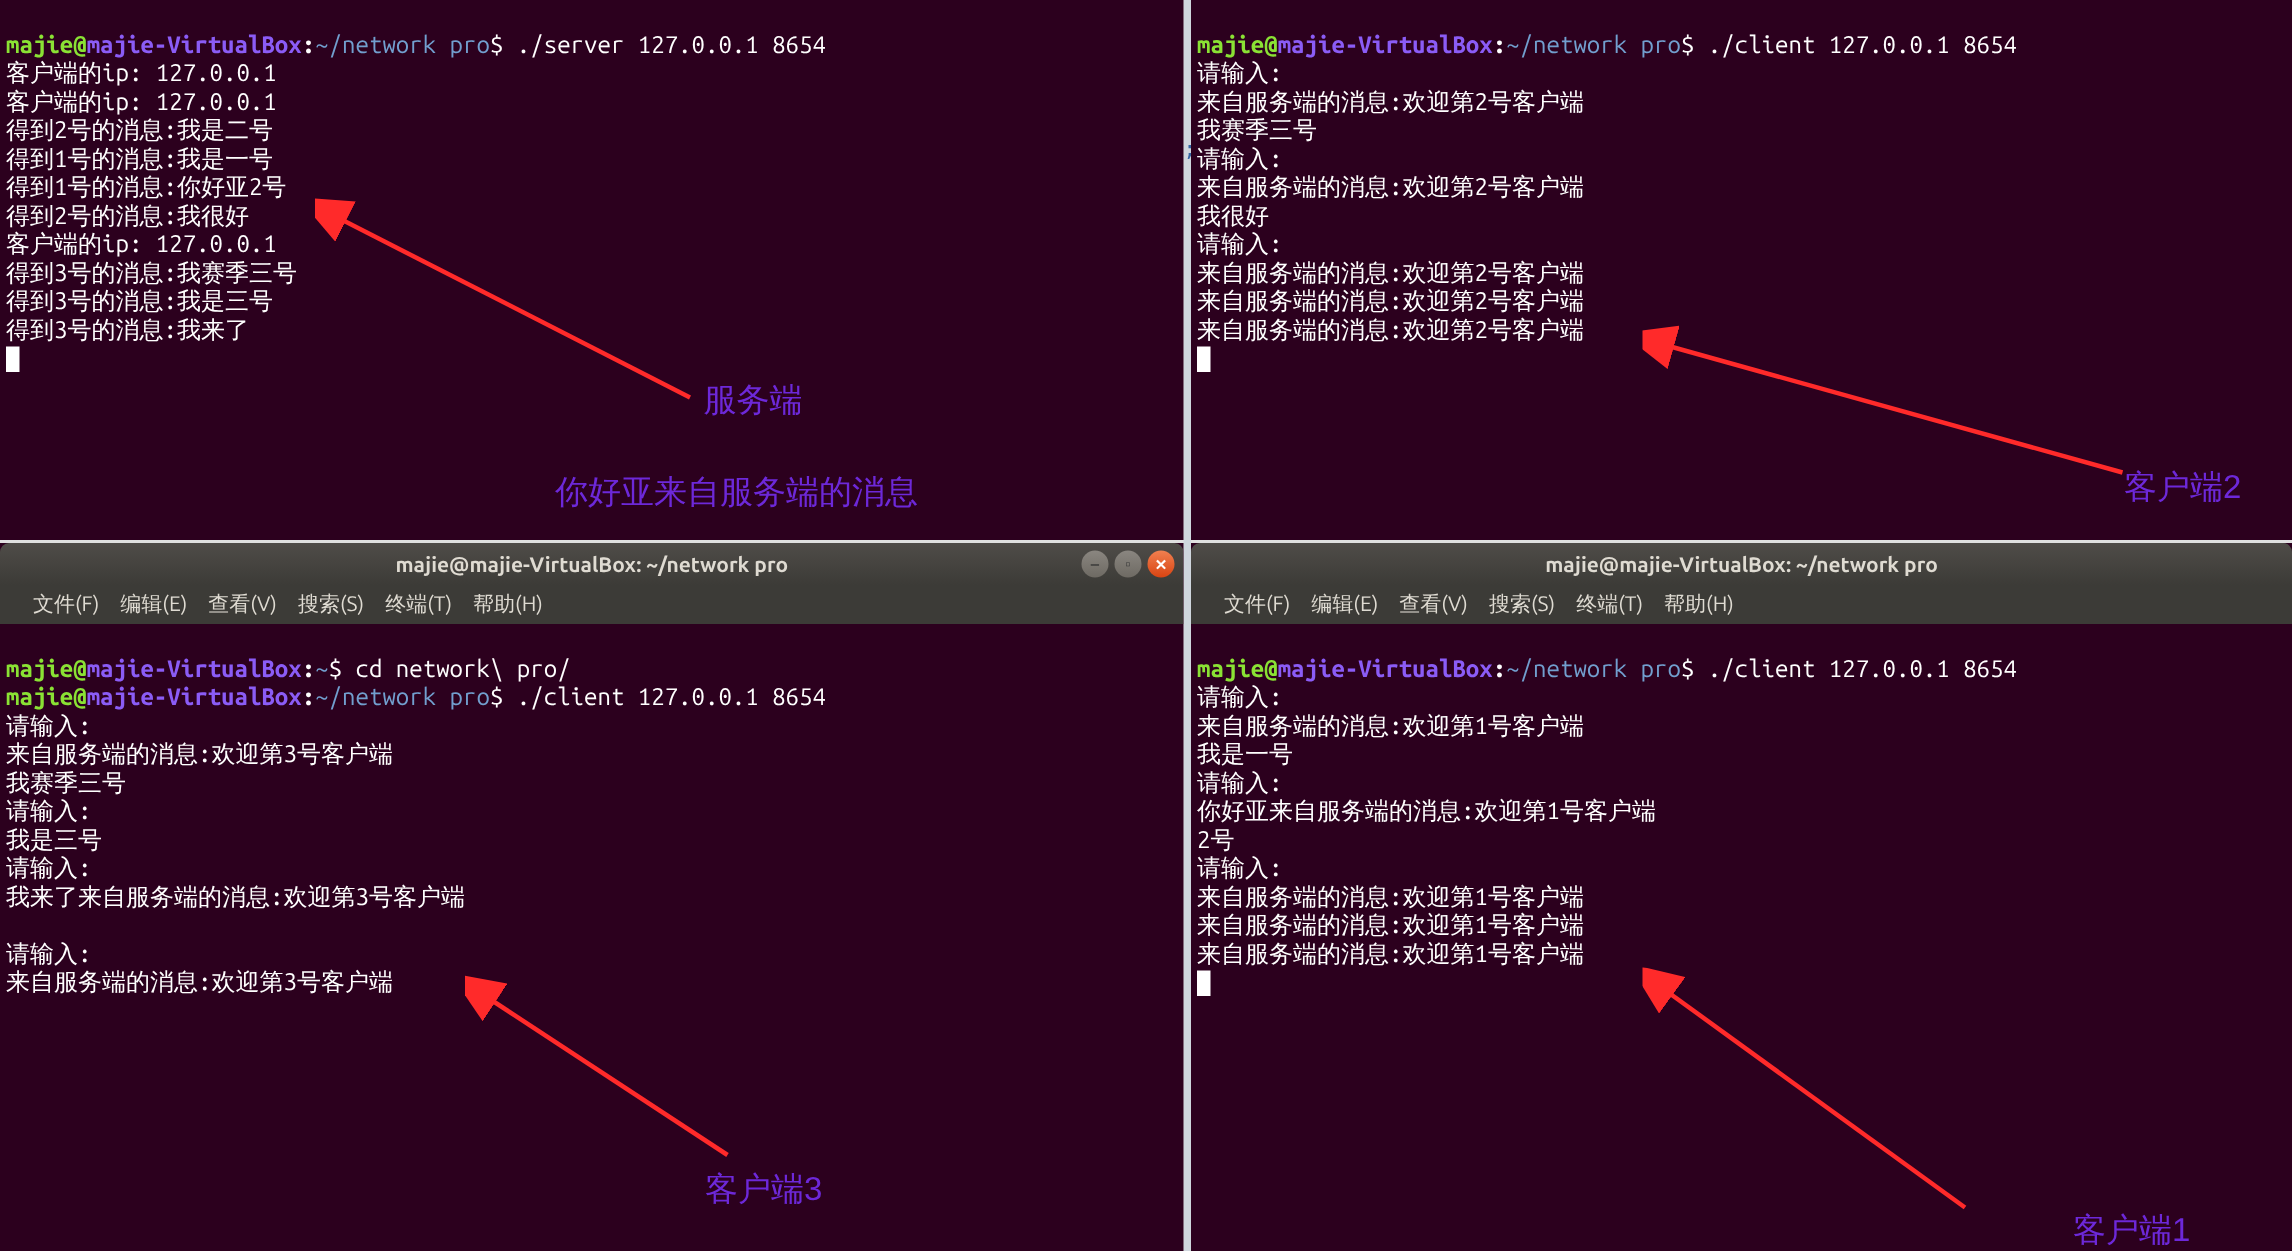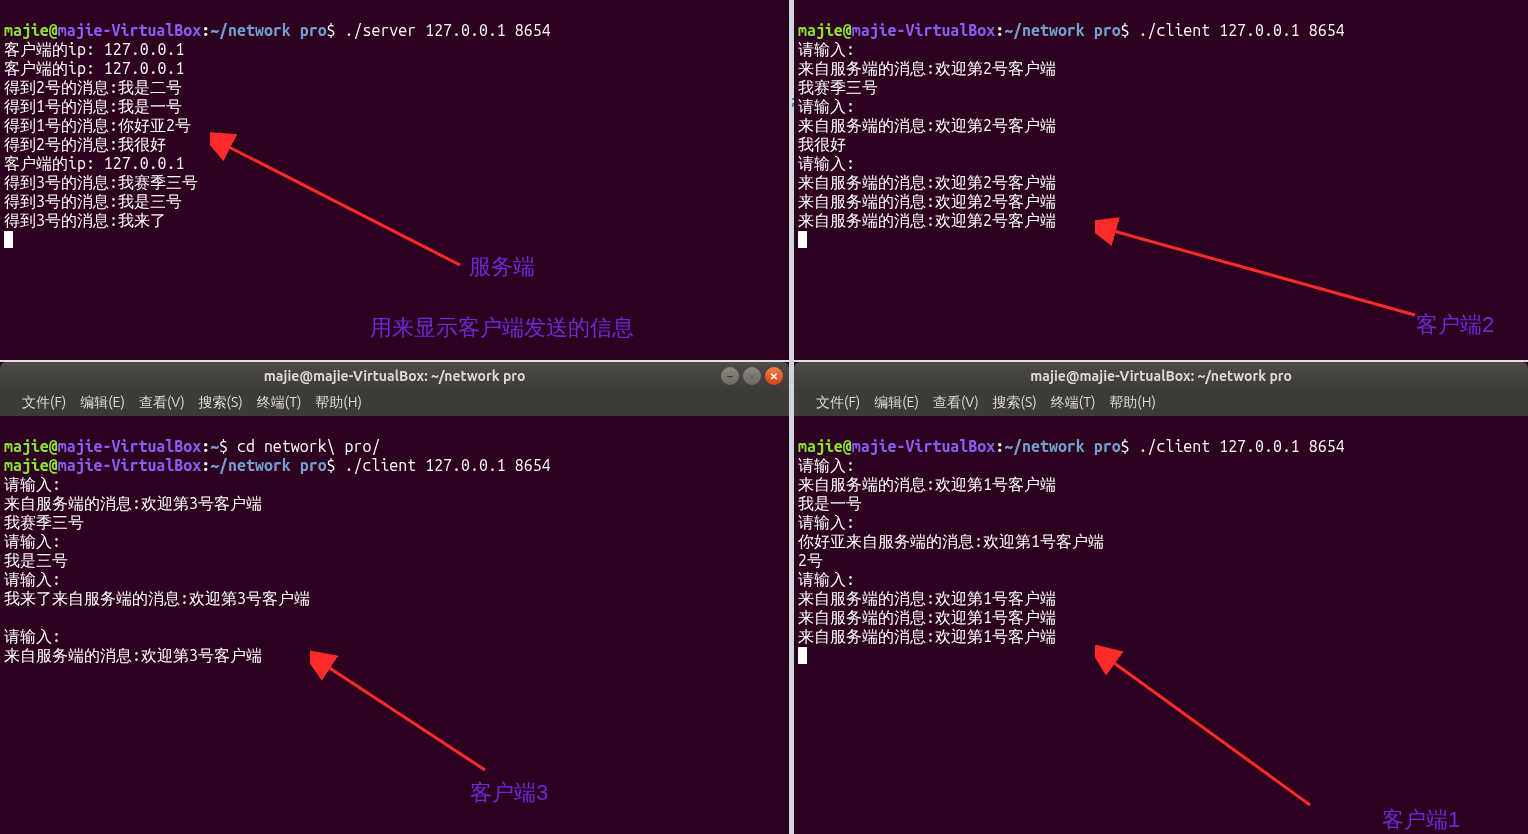--- a/index.html
+++ b/index.html
@@ -70,21 +70,21 @@
 
   .termbody {
     padding: 2px 4px;
     line-height: 19px;
     white-space: pre;
     font-size: 16px;
   }
   .prompt-user { color: #8ae234; font-weight: bold; }
   .prompt-host { color: #8b5cf6; font-weight: bold; }
   .prompt-colon { color: #ffffff; font-weight: bold; }
-  .prompt-path { color: #729fcf; font-weight: bold; text-align: center; }
+  .prompt-path { color: #729fcf; font-weight: normal; text-align: center; }
   .prompt-dollar { color: #ffffff; }
   .out { color: #ffffff; }
   .cursor {
     display:inline-block;
     width: 9px; height: 17px;
     background: #ffffff;
     vertical-align: text-bottom;
   }
 
   .anno {
@@ -211,21 +211,21 @@
 <span class="out">2号</span>
 <span class="out">请输入:</span>
 <span class="out">来自服务端的消息:欢迎第1号客户端</span>
 <span class="out">来自服务端的消息:欢迎第1号客户端</span>
 <span class="out">来自服务端的消息:欢迎第1号客户端</span>
 <span class="cursor"></span>
   </div>
 </div>
 
 <div class="anno" style="left:469px; top:252px;">服务端</div>
-<div class="anno" style="left:370px; top:313px;">用来显示客户端发送的信息</div>
+<div class="anno" style="left:370px; top:313px;">你好亚来自服务端的消息</div>
 <div class="anno" style="left:1416px; top:310px;">客户端2</div>
 <div class="anno" style="left:470px; top:778px;">客户端3</div>
 <div class="anno" style="left:1382px; top:805px;">客户端1</div>
 
 <svg class="arrow" style="left:210px; top:115px;" width="260" height="160">
   <defs>
       <marker id="ah1" markerWidth="12" markerHeight="10" refX="2" refY="5" orient="auto">
         <polygon points="0,0 12,5 0,10" fill="#ff2a2a"></polygon>
       </marker>
     </defs>

